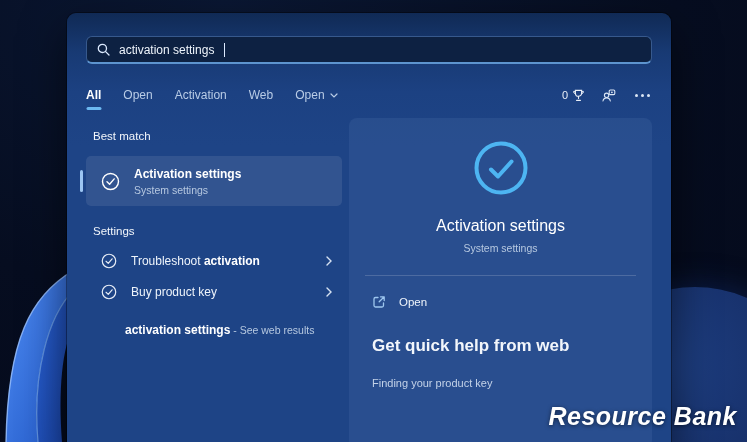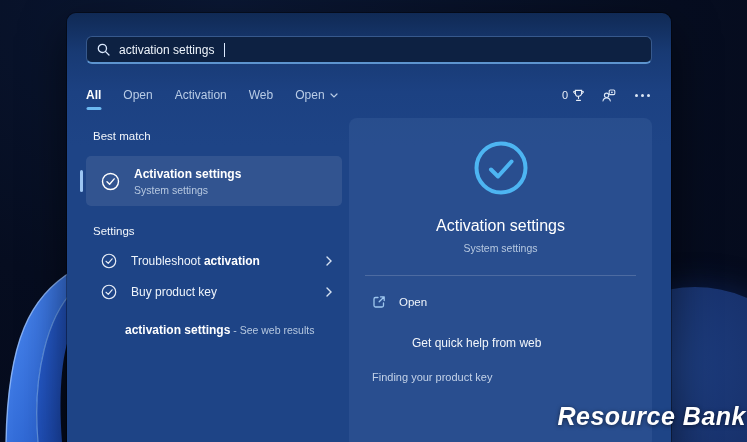--- a/index.html
+++ b/index.html
@@ -77,25 +77,25 @@
     flex:1; border-radius:8px; background:rgba(186,214,255,.075);
     display:flex; flex-direction:column; align-items:center; padding-top:22px;
   }
   .bigcheck { flex:0 0 auto; }
   .p-title { margin-top:21px; font-size:16px; color:#ffffff; }
   .p-sub { margin-top:7px; font-size:10.5px; color:#b6c8e0; }
   .divider { width:calc(100% - 32px); height:1px; background:rgba(255,255,255,.17); margin-top:21px; }
   .p-actions { align-self:stretch; padding:19px 23px 0; }
   .openrow { display:flex; align-items:center; gap:13px; cursor:pointer; width:max-content; }
   .openrow span { font-size:11.5px; color:#eef4fb; }
-  .help-h { margin-top:27px; font-size:12px; font-weight:400; color:#f2f6fb;margin-left:40px; }
+  .help-h { margin-top:27px; font-size:17px; font-weight:700; color:#f2f6fb; }
   .help-link { margin-top:21px; font-size:11px; color:#c3d2e8; cursor:pointer; width:max-content; }
   
   .watermark {
-    position:absolute; right:1px; bottom:11px; z-index:5;
+    position:absolute; right:10px; bottom:11px; z-index:5;
     font-size:25px; font-style:italic; font-weight:700; color:#ffffff;
     letter-spacing:.5px; text-shadow:0 1px 4px rgba(0,0,0,.55);
   }
 </style>
 </head>
 <body>
 
 <svg class="petal-left" viewBox="0 0 74 172">
   <defs>
     <linearGradient id="pg1" x1="0" y1="0" x2="1" y2="1">

